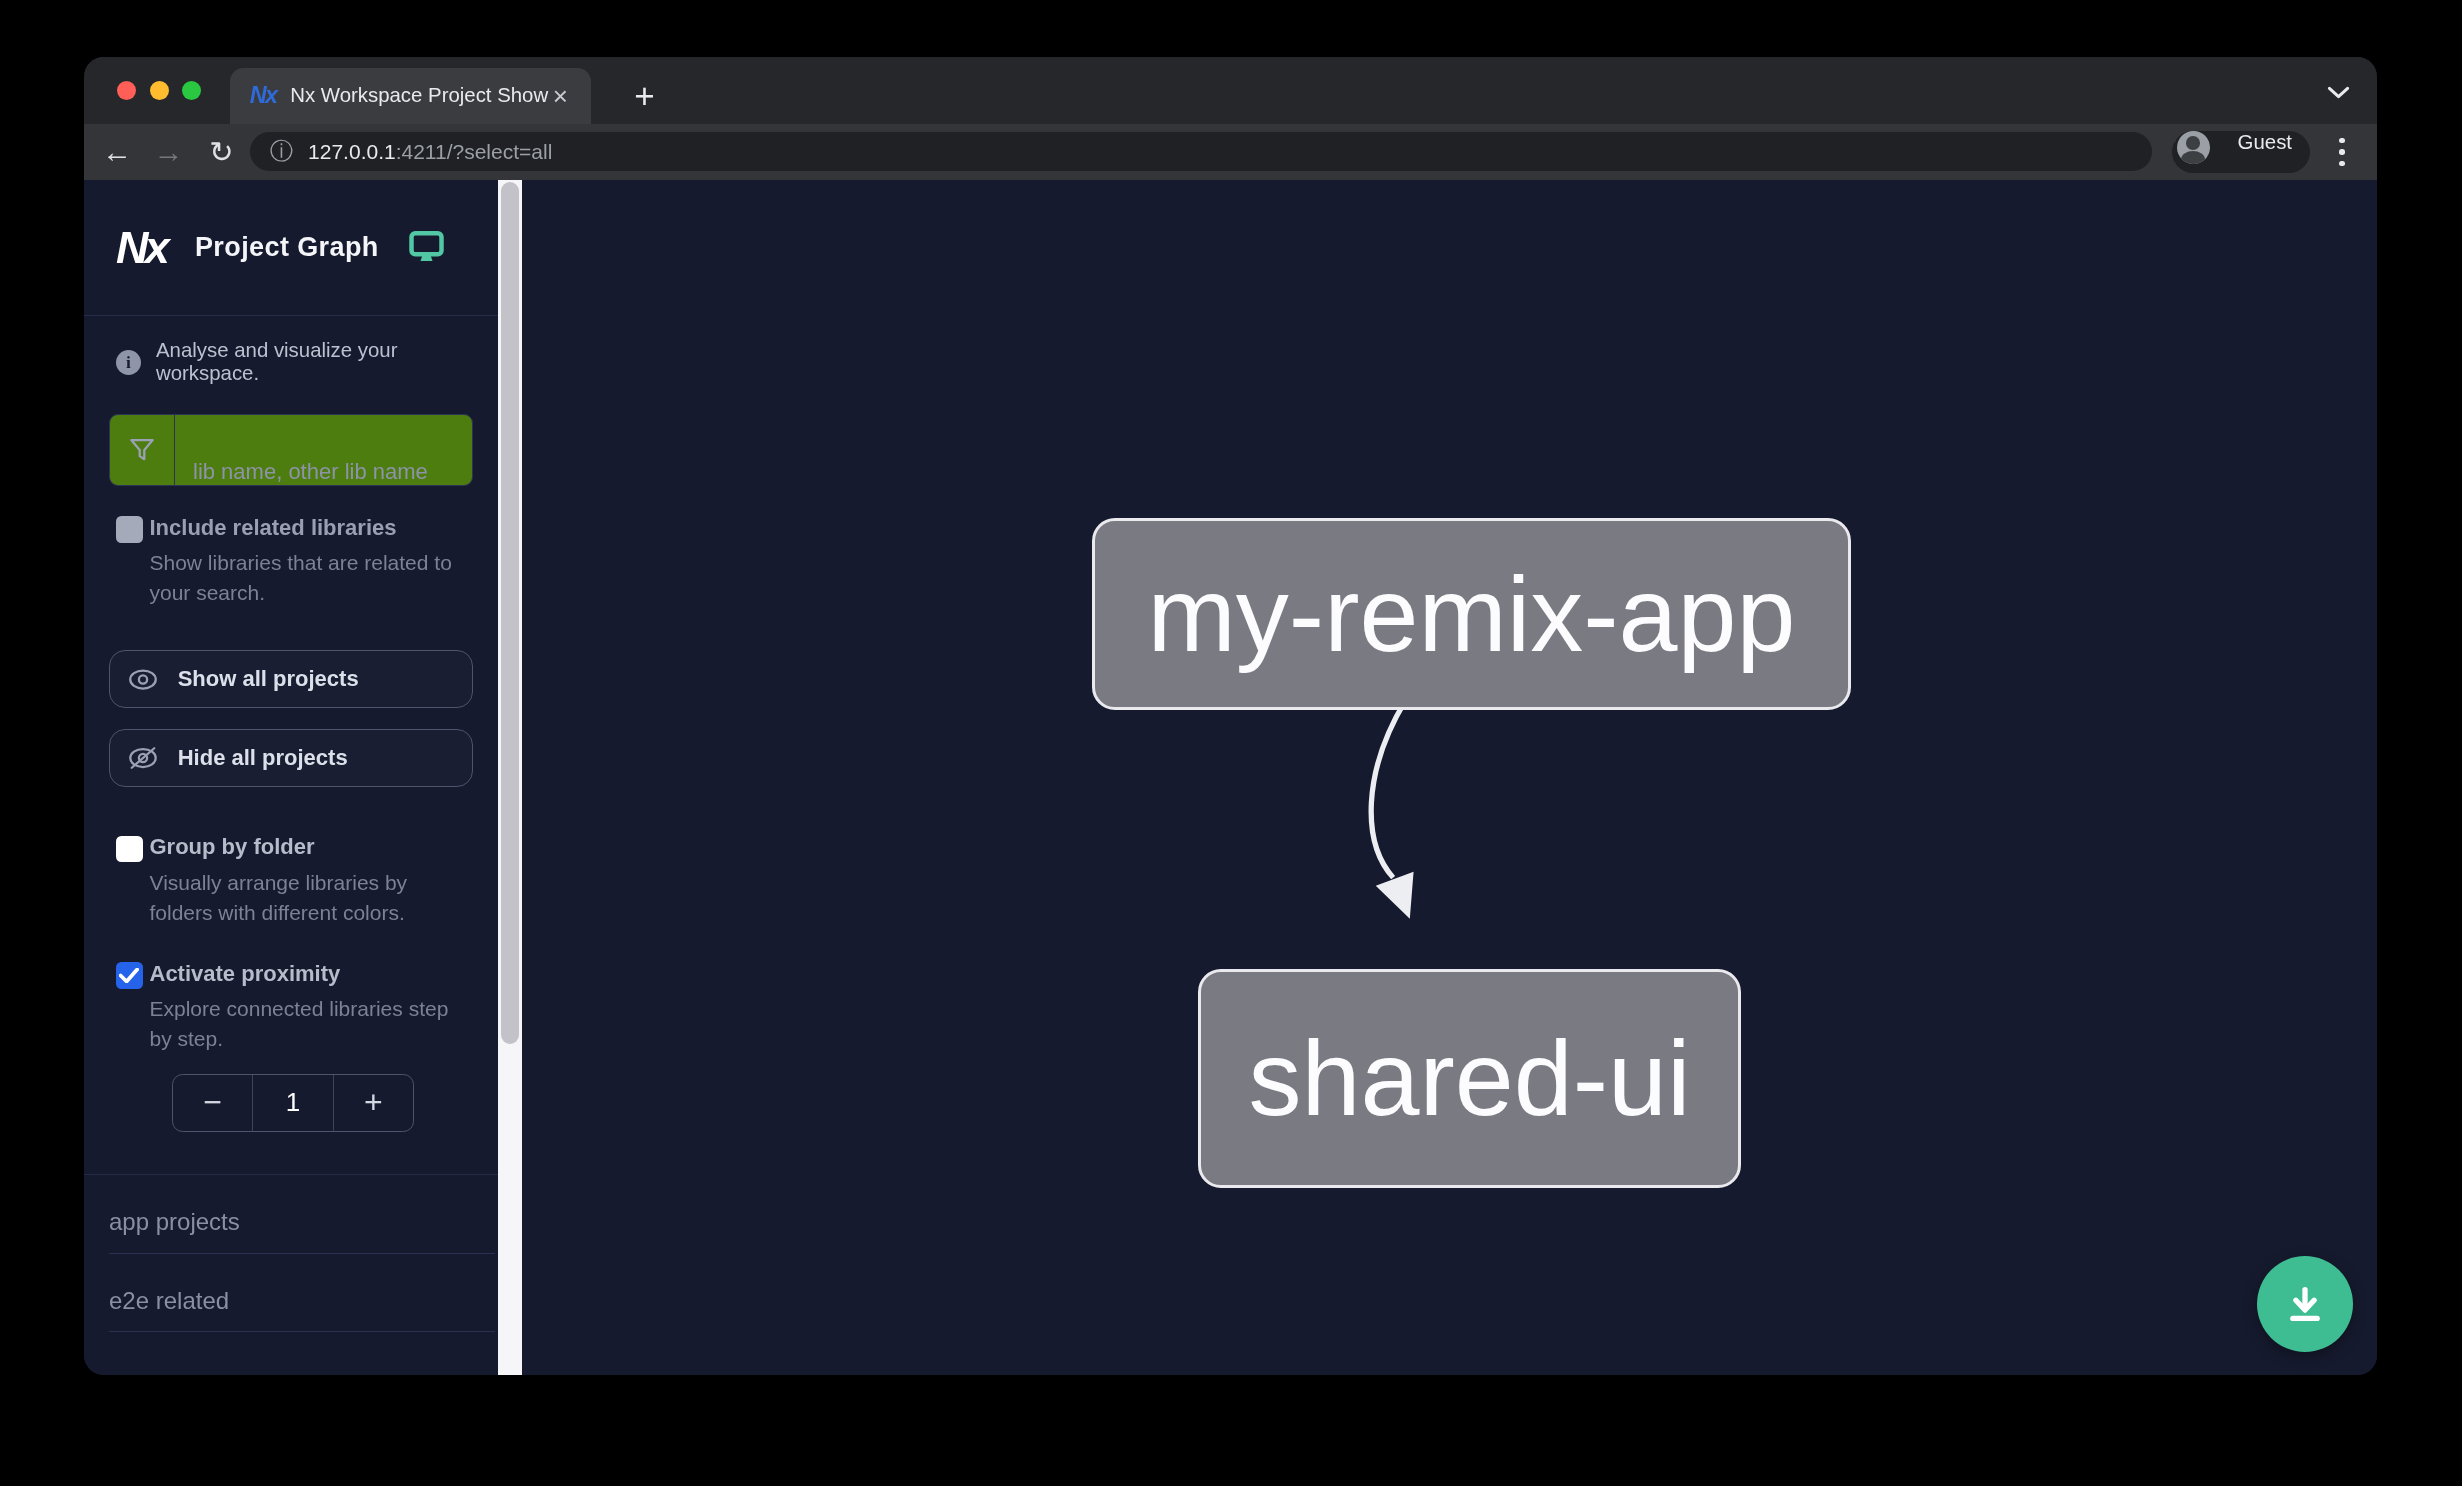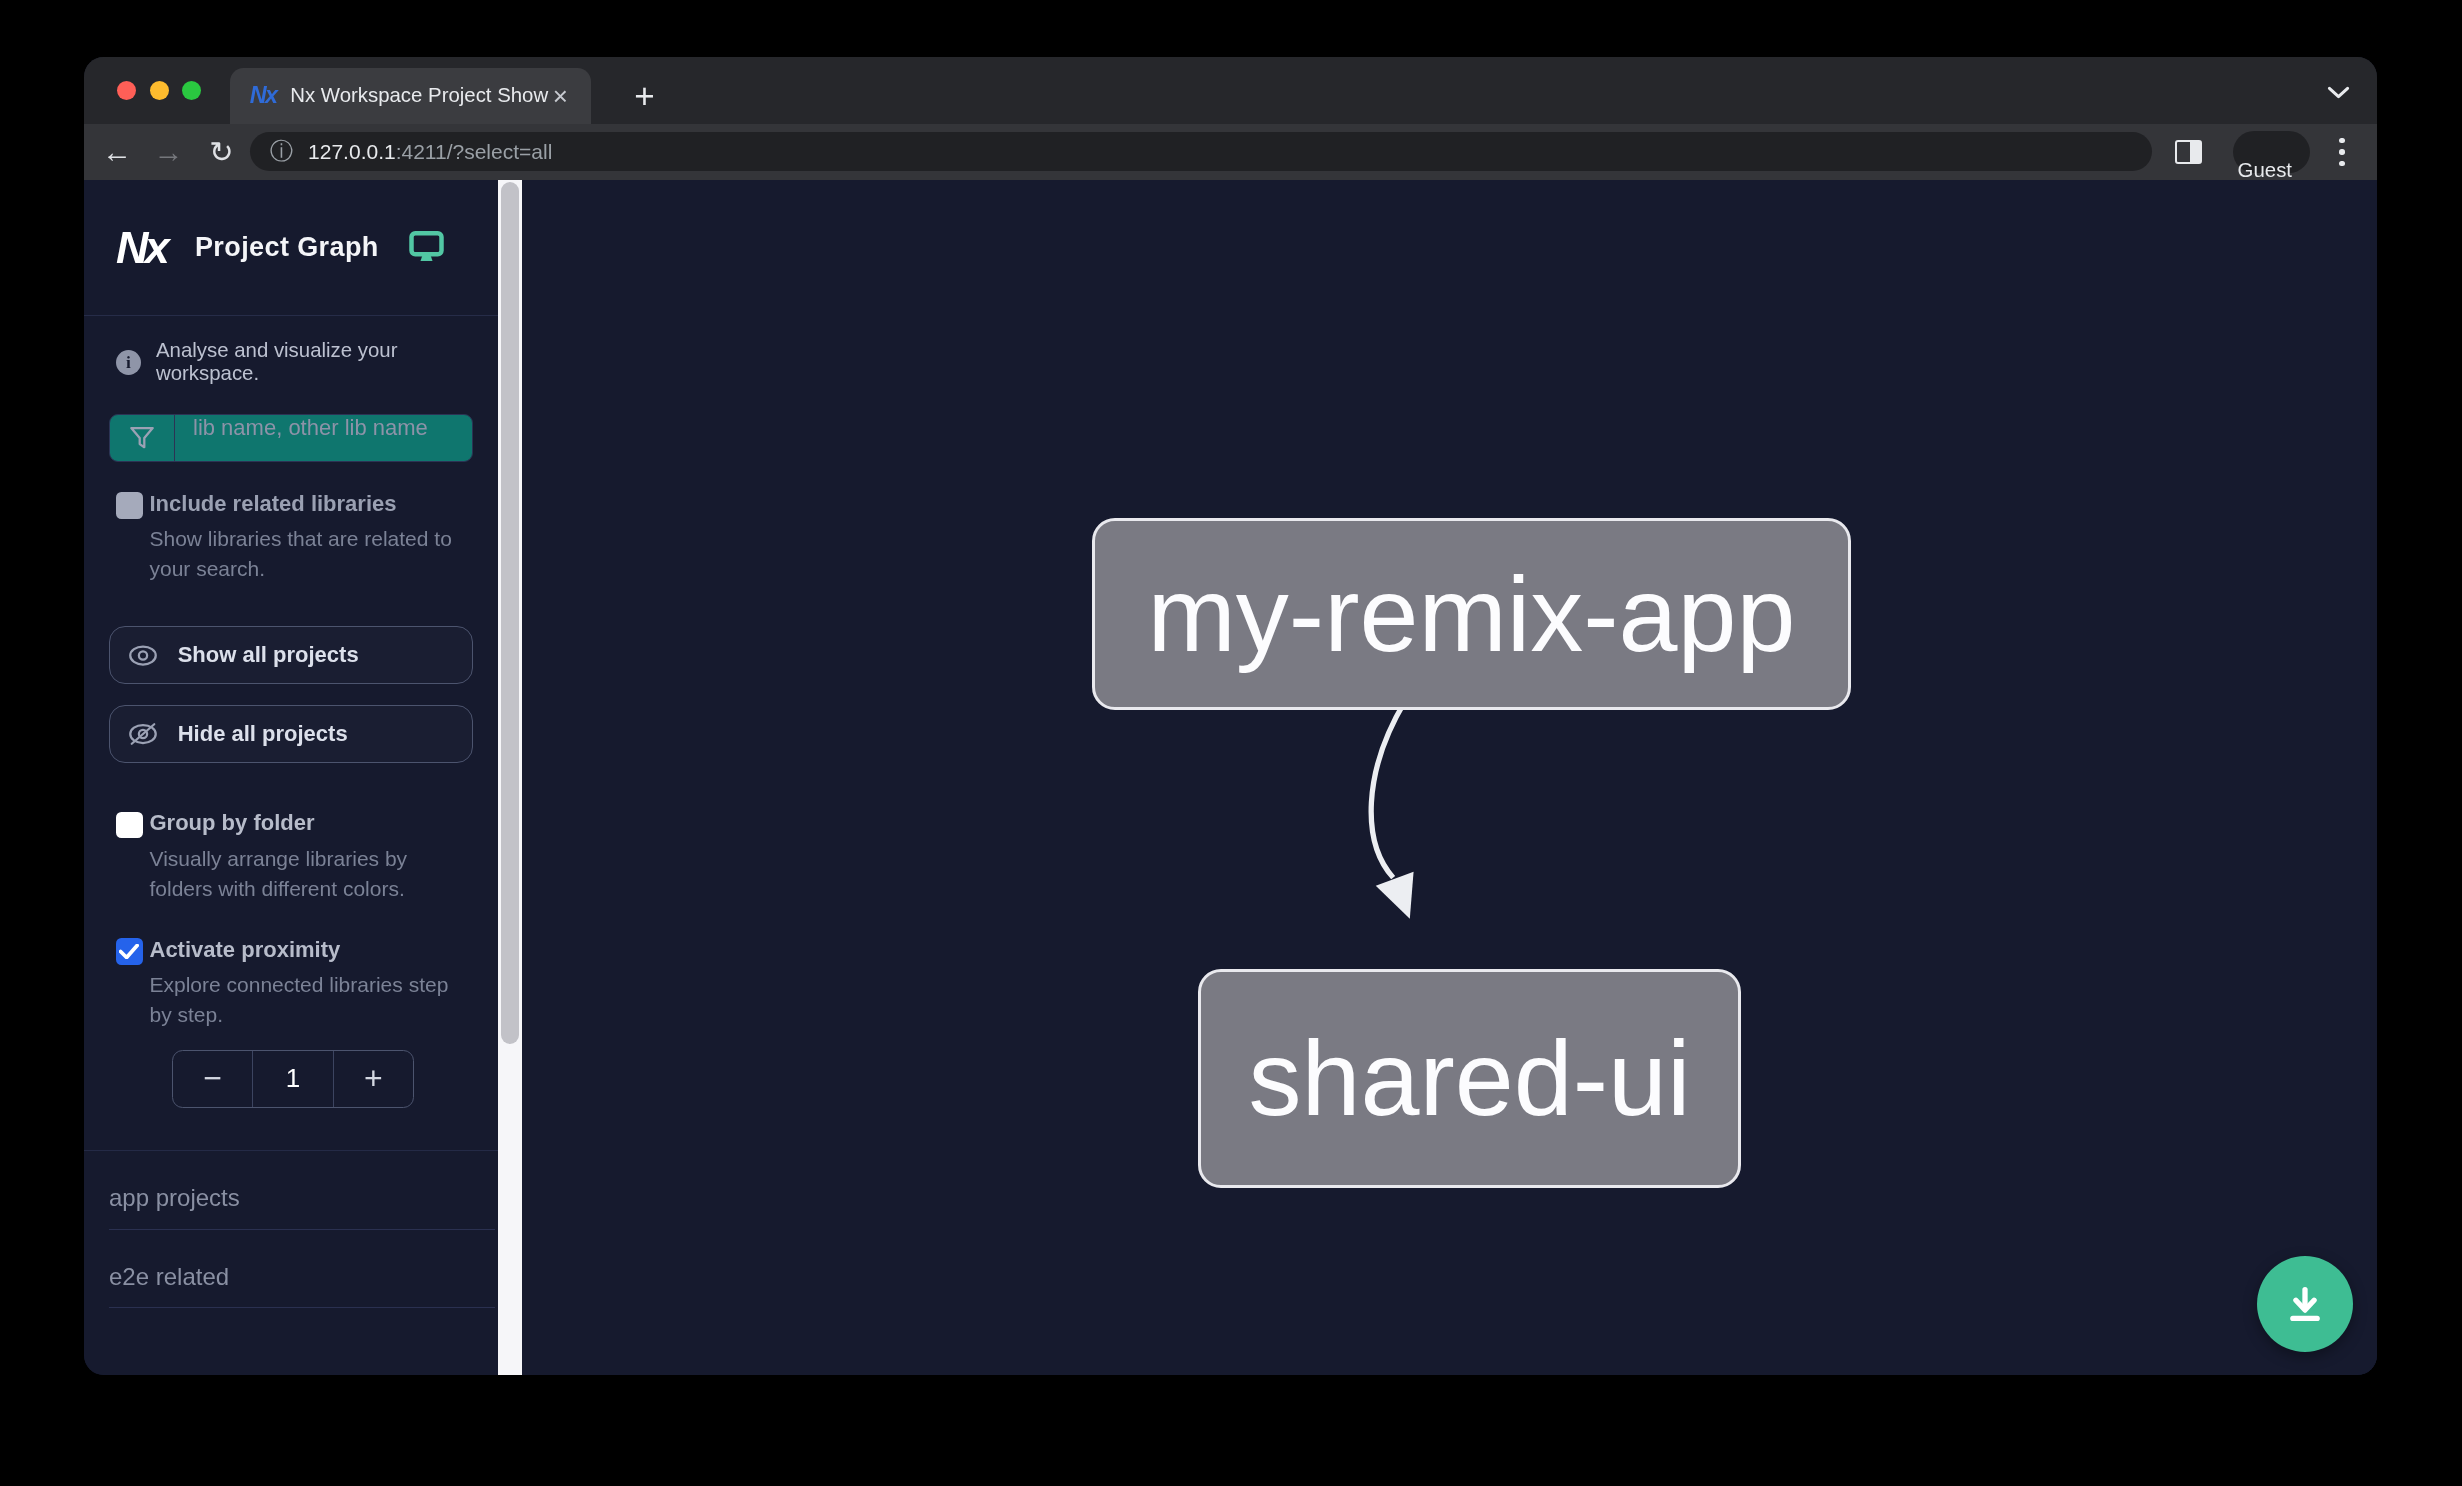--- a/index.html
+++ b/index.html
@@ -35,21 +35,21 @@
   .urlbar{position:absolute;left:166px;right:225px;top:8.3px;height:39px;border-radius:19.7px;
           background:#202124;display:flex;align-items:center;padding:0 19.7px;}
   .info-ic{color:#9aa0a6;font-size:23.4px;margin-right:15px;line-height:1;}
   .url{font-size:21px;white-space:nowrap;}
   .url .host{color:#e8eaed;}
   .url .rest{color:#9aa0a6;}
   .sidepanel-ic{position:absolute;right:175px;top:16px;width:27px;height:24px;border:2.3px solid #e8eaed;
                 border-radius:3px;}
   .sidepanel-ic::after{content:"";position:absolute;right:0;top:0;width:9.8px;height:100%;background:#e8eaed;}
   .profile-pill{position:absolute;right:67px;top:6.8px;height:42px;border-radius:21px;background:#202124;
-                display:flex;align-items:flex-start;padding:0 18px 0 4.5px;gap:28px;flex-direction:column;}
+                display:flex;align-items:flex-start;padding:0 18px 0 4.5px;gap:28px;}
   .avatar{width:33px;height:33px;border-radius:50%;background:#9aa0a6;position:relative;overflow:hidden;}
   .avatar::before{content:"";position:absolute;left:9.8px;top:5.3px;width:13.6px;height:13.6px;border-radius:50%;background:#3c4043;}
   .avatar::after{content:"";position:absolute;left:4.5px;top:20.4px;width:24px;height:16.6px;border-radius:50%;background:#3c4043;}
   .profile-name{color:#e8eaed;font-size:20.4px;}
   .kebab{position:absolute;right:26px;top:12px;width:18px;height:32px;display:flex;flex-direction:column;
          align-items:center;justify-content:space-between;padding:1.5px 0;}
   .kebab i{width:5.3px;height:5.3px;border-radius:50%;background:#e8eaed;}
 
   
   .content{flex:1;display:flex;background:#161a2e;min-height:0;}
@@ -59,22 +59,22 @@
   .canvas{flex:1;position:relative;background:#161a2e;margin-top:30px;}
 
   
   .sb-header{height:136px;display:flex;align-items:center;padding-left:32px;border-bottom:0.8px solid #262c48;}
   .nx-logo{color:#fff;font-size:45px;font-weight:900;letter-spacing:-3.8px;font-style:italic;}
   .sb-title{color:#f4f5f8;font-size:27px;font-weight:700;margin-left:29px;letter-spacing:0.4px;}
   .theme-ic{margin-left:30px;display:flex;}
   .sb-tagline{display:flex;align-items:center;gap:15px;padding:23px 32px 4.5px;color:#bcc1d0;font-size:20.4px;}
   .info-badge{width:25px;height:25px;border-radius:50%;background:#8f95a8;color:#161a2e;display:flex;
               align-items:center;justify-content:center;font-size:17.4px;font-weight:700;font-family:"Liberation Serif",serif;flex:0 0 auto;}
-  .sb-filter{margin:24px 25px 0;height:48px;background:#0f766e;border:0.8px solid #2c3354;border-radius:9px;
-             display:flex;align-items:flex-start;overflow:hidden;}
+  .sb-filter{margin:24px 25px 0;height:72px;background:#4d7c0f;border:0.8px solid #2c3354;border-radius:9px;
+             display:flex;align-items:flex-end;overflow:hidden;}
   .filter-icbox{width:65px;height:100%;display:flex;align-items:center;justify-content:center;
                 border-right:0.8px solid #2c3354;flex:0 0 auto;}
   .sb-filter input{background:transparent;border:0;outline:0;color:#c8ccd9;font-size:22px;padding:0 18px;
                    width:100%;font-family:"Liberation Sans",sans-serif;}
   .sb-filter input::placeholder{color:#8d93a8;opacity:1;}
 
   .check-row{display:flex;gap:7px;padding:0 32px;margin-top:29px;}
   .checkbox{width:26.5px;height:26.5px;border-radius:5.3px;flex:0 0 auto;margin-top:1.5px;position:relative;}
   .cb-muted{background:#a5aabb;}
   .cb-plain{background:#ffffff;}

